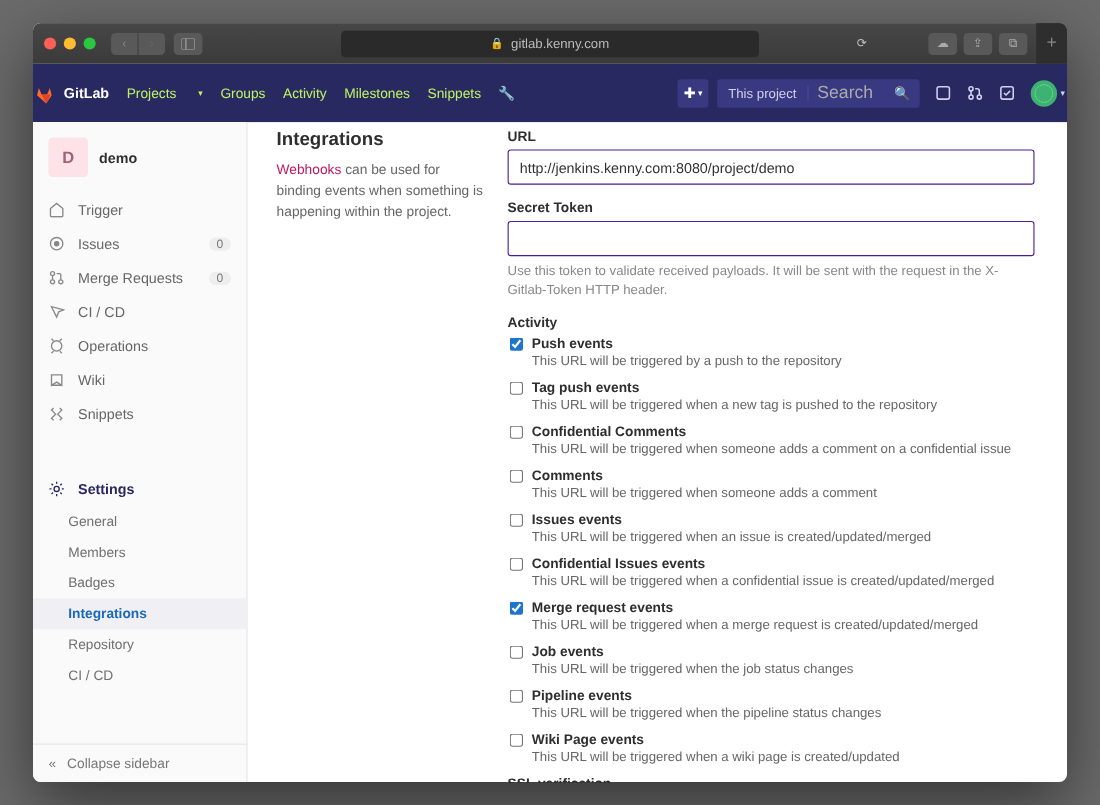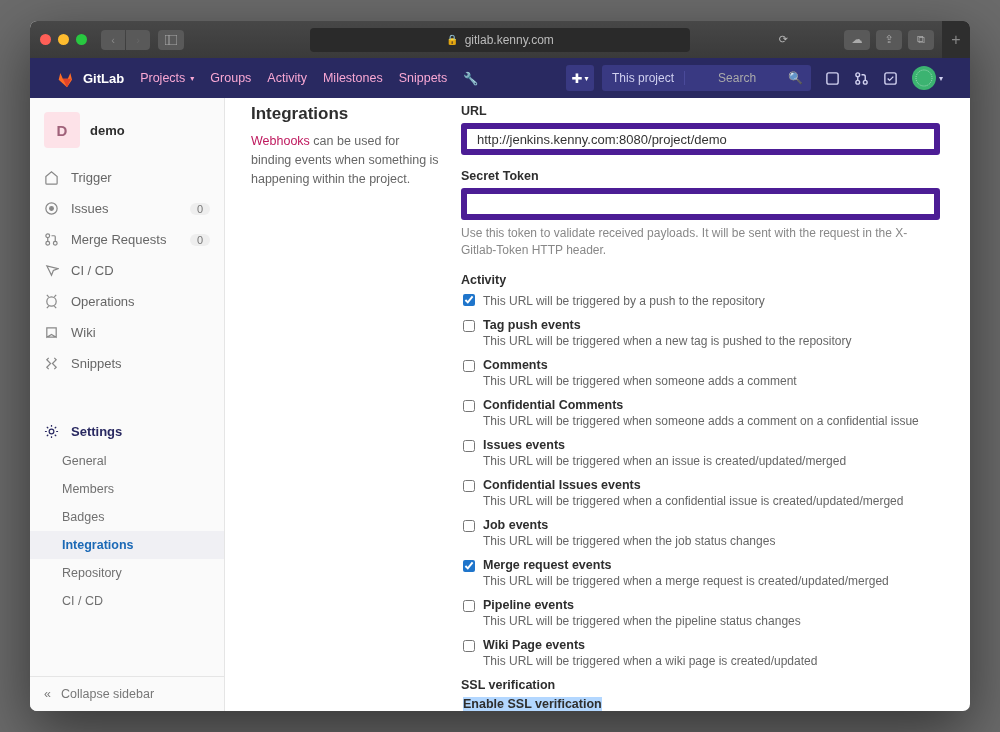--- a/index.html
+++ b/index.html
@@ -11,29 +11,29 @@
 .tl.red{background:#ff5f57}.tl.yel{background:#febc2e}.tl.grn{background:#28c840}
 .nav-btns { display:flex; margin-left:14px; gap:1px;}
 .nav-btn { width:24px; height:20px; background:#595959; border-radius:4px; display:flex; align-items:center; justify-content:center; color:#888; font-size:11px;}
 .nav-btn:first-child{border-radius:4px 0 0 4px}.nav-btn:last-child{border-radius:0 4px 4px 0;}
 .sidebar-toggle { width:26px; height:20px; background:#595959; border-radius:4px; margin-left:8px; color:#aaa; font-size:10px; display:flex; align-items:center; justify-content:center;}
 .addr { position:absolute; left:50%; transform:translateX(-50%); width:380px; height:24px; background:#2a2a2a; border-radius:4px; color:#bbb; font-size:12px; display:flex; align-items:center; justify-content:center; }
 .addr-refresh { position:absolute; right:182px; color:#bbb; font-size:11px;}
 .tb-right { margin-left:auto; display:flex; gap:6px;}
 .tb-icon { width:26px; height:20px; background:#595959; border-radius:4px; color:#aaa; font-size:11px; display:flex; align-items:center; justify-content:center;}
 .plus-tab { width:28px; height:37px; background:#2e2e2e; display:flex; align-items:center; justify-content:center; color:#888; font-size:16px; margin-left:8px; margin-right:-10px;}
-.topnav { height:40px; background:#292961; display:flex; align-items:center; padding:0 27px; color:#fff; font-size:13px; }
+.topnav { height:53px; background:#292961; display:flex; align-items:center; padding:0 2px; color:#fff; font-size:13px; }
 .logo { display:flex; align-items:center; gap:6px; font-weight:600; }
 .logo-icon { width:20px; height:20px; }
-.tn-item { margin-left:16px; color:#f9a8d4; cursor:pointer; font-size:12.5px; display:flex; align-items:center; gap:5px;}
+.tn-item { margin-left:16px; color:#bef264; cursor:pointer; font-size:12.5px; display:flex; align-items:center; gap:20px;}
 .tn-spacer { flex:1; }
 .tn-plus { width:28px; height:26px; background:#393982; border-radius:3px; display:flex; align-items:center; justify-content:center; font-size:13px;}
 .search-wrap { display:flex; align-items:center; background:#393982; border-radius:3px; height:26px; margin-left:8px; }
 .search-scope { padding:0 10px; color:#d1d1f0; font-size:12px; border-right:1px solid #4a4a9a;}
-.search-input { background:transparent; border:none; color:#fff; padding:0 8px; font-size:12px; width:70px; outline:none;margin-left:25px;}
+.search-input { background:transparent; border:none; color:#fff; padding:0 8px; font-size:16px; width:70px; outline:none;}
 .search-input::placeholder{color:#aaa;}
 .search-icon { padding:0 8px; color:#aaa; font-size:12px;}
 .tn-right-icon { margin-left:14px; color:#d1d1f0; font-size:14px;}
 .avatar { width:24px; height:24px; border-radius:50%; background:#3cb371; margin-left:14px; display:flex; align-items:center; justify-content:center; font-size:11px;}
 .body { display:flex; flex:1; overflow:hidden; }
 .sidebar { width:195px; background:#fafafa; border-right:1px solid #e5e5e5; display:flex; flex-direction:column; font-size:13px;}
 .proj-head { display:flex; align-items:center; padding:14px 14px; gap:10px; }
 .proj-avatar { width:36px; height:36px; border-radius:4px; background:#fde2e8; color:#a0627a; display:flex; align-items:center; justify-content:center; font-weight:600; font-size:15px;}
 .proj-name { font-weight:600; color:#2e2e2e; }
 .sb-list { flex:1; overflow:auto; }
@@ -47,21 +47,21 @@
 .sb-sub .sub-item.active { color:#1b69b6; font-weight:600; border-left:3px solid #1b69b6; margin-left:-40px; padding-left:37px; background:#f0f0f4;}
 .sb-foot { border-top:1px solid #e5e5e5; padding:10px 14px; display:flex; align-items:center; gap:10px; color:#777; font-size:12.5px;}
 .main { flex:1; display:flex; overflow:auto; padding:6px 0 20px 26px; }
 .col-l { width:210px; padding-right:18px; }
 .col-l h2 { font-size:17px; font-weight:600; color:#2e2e2e; margin-bottom:8px;}
 .col-l p { font-size:12.5px; color:#666; line-height:1.5;}
 .col-l a { color:#be185d; text-decoration:none;}
 .col-r { flex:1; padding-right:30px; }
 .fg { margin-bottom:14px; }
 .lbl { font-size:12.5px; font-weight:600; color:#2e2e2e; margin-bottom:5px; display:block;}
-.inp { width:100%; height:32px; border:6px solid #4c1d95; border-radius:3px; padding:0 10px; font-size:13px; color:#333;}
+.inp { width:100%; height:32px; border:1px solid #4c1d95; border-radius:3px; padding:0 10px; font-size:13px; color:#333;}
 .help { font-size:12px; color:#888; margin-top:5px; line-height:1.4;}
 .trg { margin-top:12px; }
 .trg-item { display:flex; align-items:flex-start; gap:8px; margin-bottom:10px; padding-left:2px;}
 .trg-item input[type=checkbox] { margin-top:2px; accent-color:#1f75cb; width:12px; height:12px;}
 .trg-body { font-size:12.5px; }
 .trg-title { font-weight:600; color:#2e2e2e; }
 .trg-desc { color:#666; margin-top:2px; font-size:12px;}
 .ssl-lbl.selected { background:#b3d7ff; }
 svg { display:block; }
 </style>
@@ -262,70 +262,71 @@
           <label class="lbl">Secret Token</label>
           <input class="inp" style="">
           <div class="help">Use this token to validate received payloads. It will be sent with the request in the X-Gitlab-Token HTTP header.</div>
         </div>
         <div class="trg">
           <label class="lbl">Activity</label>
           <div id="trg-list">
               <div class="trg-item">
                 <input type="checkbox" checked="" style="">
                 <div class="trg-body">
+                  <div class="trg-title">Push events</div>
                   <div class="trg-desc">This URL will be triggered by a push to the repository</div>
                 </div>
               </div>
               <div class="trg-item">
                 <input type="checkbox" style="">
                 <div class="trg-body">
                   <div class="trg-title">Tag push events</div>
                   <div class="trg-desc">This URL will be triggered when a new tag is pushed to the repository</div>
                 </div>
               </div>
               <div class="trg-item">
                 <input type="checkbox" style="">
                 <div class="trg-body">
+                  <div class="trg-title">Confidential Comments</div>
+                  <div class="trg-desc">This URL will be triggered when someone adds a comment on a confidential issue</div>
+                </div>
+              </div>
+              <div class="trg-item">
+                <input type="checkbox" style="">
+                <div class="trg-body">
                   <div class="trg-title">Comments</div>
                   <div class="trg-desc">This URL will be triggered when someone adds a comment</div>
                 </div>
               </div>
               <div class="trg-item">
                 <input type="checkbox" style="">
                 <div class="trg-body">
-                  <div class="trg-title">Confidential Comments</div>
-                  <div class="trg-desc">This URL will be triggered when someone adds a comment on a confidential issue</div>
-                </div>
-              </div>
-              <div class="trg-item">
-                <input type="checkbox" style="">
-                <div class="trg-body">
                   <div class="trg-title">Issues events</div>
                   <div class="trg-desc">This URL will be triggered when an issue is created/updated/merged</div>
                 </div>
               </div>
               <div class="trg-item">
                 <input type="checkbox" style="">
                 <div class="trg-body">
                   <div class="trg-title">Confidential Issues events</div>
                   <div class="trg-desc">This URL will be triggered when a confidential issue is created/updated/merged</div>
                 </div>
               </div>
               <div class="trg-item">
+                <input type="checkbox" checked="" style="">
+                <div class="trg-body">
+                  <div class="trg-title">Merge request events</div>
+                  <div class="trg-desc">This URL will be triggered when a merge request is created/updated/merged</div>
+                </div>
+              </div>
+              <div class="trg-item">
                 <input type="checkbox" style="">
                 <div class="trg-body">
                   <div class="trg-title">Job events</div>
                   <div class="trg-desc">This URL will be triggered when the job status changes</div>
-                </div>
-              </div>
-              <div class="trg-item">
-                <input type="checkbox" checked="" style="">
-                <div class="trg-body">
-                  <div class="trg-title">Merge request events</div>
-                  <div class="trg-desc">This URL will be triggered when a merge request is created/updated/merged</div>
                 </div>
               </div>
               <div class="trg-item">
                 <input type="checkbox" style="">
                 <div class="trg-body">
                   <div class="trg-title">Pipeline events</div>
                   <div class="trg-desc">This URL will be triggered when the pipeline status changes</div>
                 </div>
               </div>
               <div class="trg-item">

